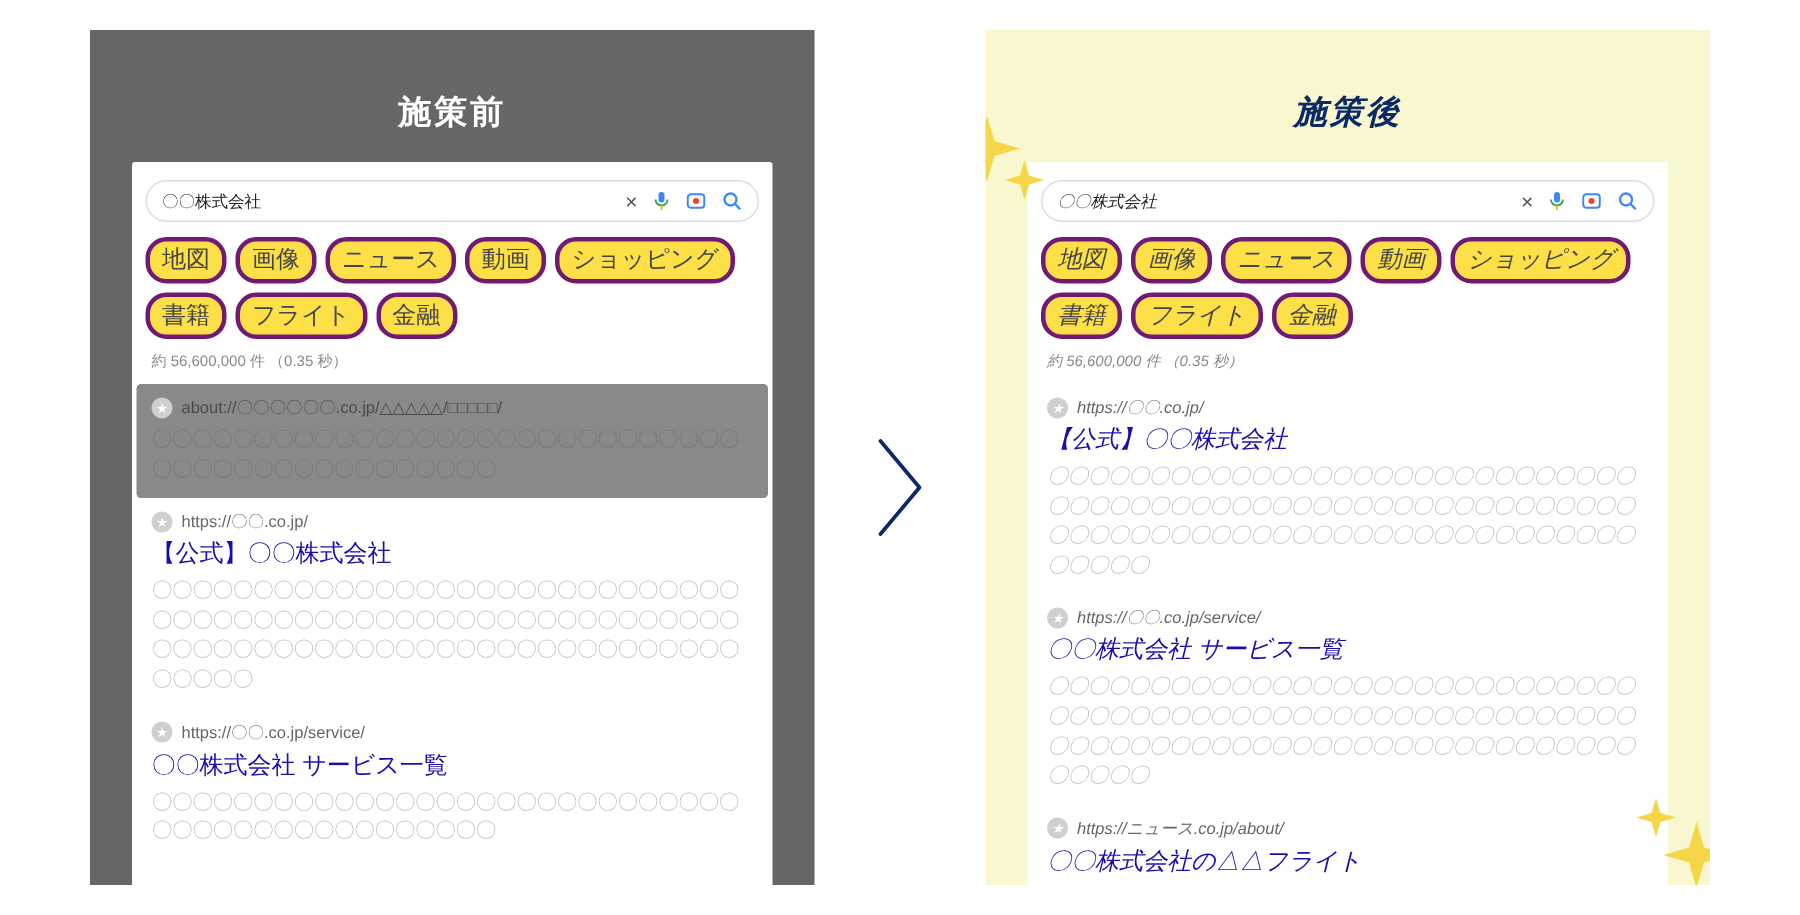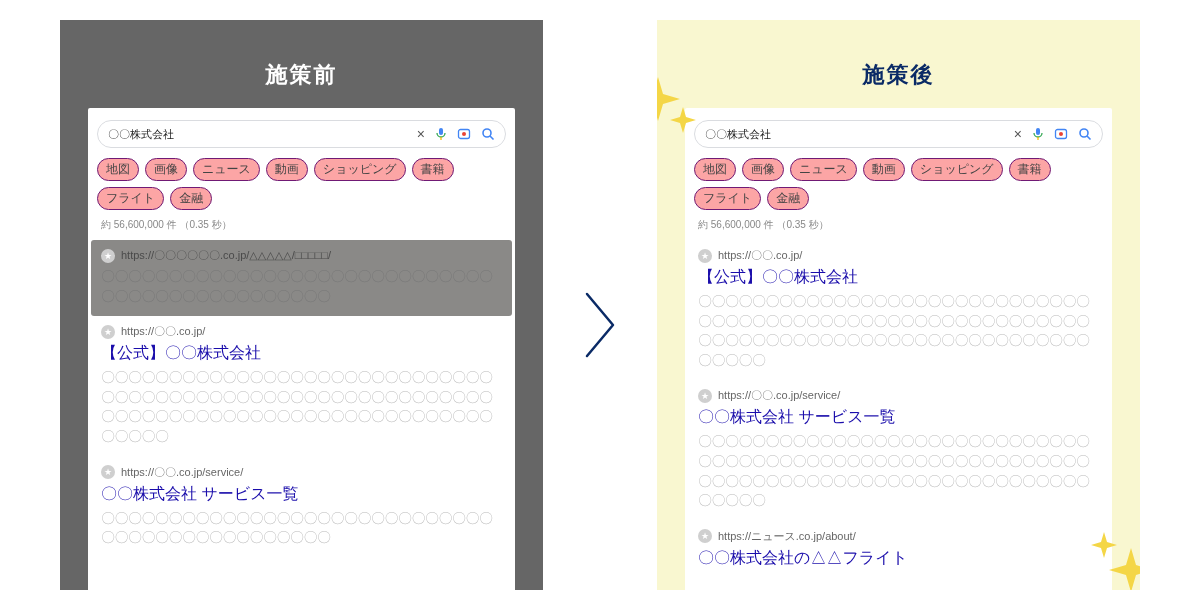--- a/index.html
+++ b/index.html
@@ -21,21 +21,21 @@
     padding: 20px 60px;
   }
   .panel {
     position: relative;
     width: 510px;
     height: 570px;
     padding: 20px 28px 16px 28px;
     overflow: hidden;
   }
   .panel.before { background: #666666; }
-  .panel.after  { background: #f9f7d0; }
+  .panel.after  { background: #f9f7d0; font-style: italic; }
   .panel-title {
     text-align: center;
     font-size: 22px;
     font-weight: 700;
     margin-bottom: 18px;
     letter-spacing: 2px;
     margin-top: 20px;
   }
   .panel.before .panel-title { color: #ffffff; }
   .panel.after  .panel-title { color: #0a2a66; }
@@ -64,26 +64,26 @@
     flex: 1;
     font-size: 11px;
     color: #222;
   }
   .searchbar .icons { display: flex; align-items: center; gap: 10px; }
   .x-ic   { color:#555; font-size:14px; font-weight:300; }
   .mic-ic svg, .lens-ic svg, .mag-ic svg { display:block; }
 
   .tabs { display:flex; gap:6px; margin-bottom:8px; flex-wrap:wrap; }
   .tab {
-    border: 1px solid #701a75;
+    border: 3px solid #701a75;
     border-radius: 14px;
     padding: 2px 8px;
-    font-size: 12px;
+    font-size: 16px;
     color: #444;
-    background:#fca5a5;
+    background:#fde047;
   }
 
   .stats { font-size:10px; color:#888; margin: 4px 0 8px 4px; }
 
   .result { padding: 8px 4px 10px 4px; border-radius:3px; }
   .result.highlight-bad { background:#8a8987; margin: 0 -6px; padding-left:10px; padding-right:10px; }
   .r-url-line { display:flex; align-items:center; gap:6px; margin-bottom:4px; }
   .star {
     width:14px; height:14px; border-radius:50%;
     background:#cfcfcf; display:flex; align-items:center; justify-content:center;
@@ -153,21 +153,21 @@
         <span class="tab">書籍</span>
         <span class="tab">フライト</span>
         <span class="tab">金融</span>
       </div>
 
       <div class="stats">約 56,600,000 件 （0.35 秒）</div>
 
       <div class="result highlight-bad">
         <div class="r-url-line">
           <span class="star">★</span>
-          <span class="r-url">https://〇〇〇〇〇〇.co.jp/△△△△△/□□□□□/</span>
+          <span class="r-url">about://〇〇〇〇〇〇.co.jp/△△△△△/□□□□□/</span>
         </div>
         <div class="r-snip">〇〇〇〇〇〇〇〇〇〇〇〇〇〇〇〇〇〇〇〇〇〇〇〇〇〇〇〇〇〇〇〇〇〇〇〇〇〇〇〇〇〇〇〇〇〇</div>
       </div>
 
       <div class="result">
         <div class="r-url-line">
           <span class="star">★</span>
           <span class="r-url">https://〇〇.co.jp/</span>
         </div>
         <div class="r-title">【公式】〇〇株式会社</div>

